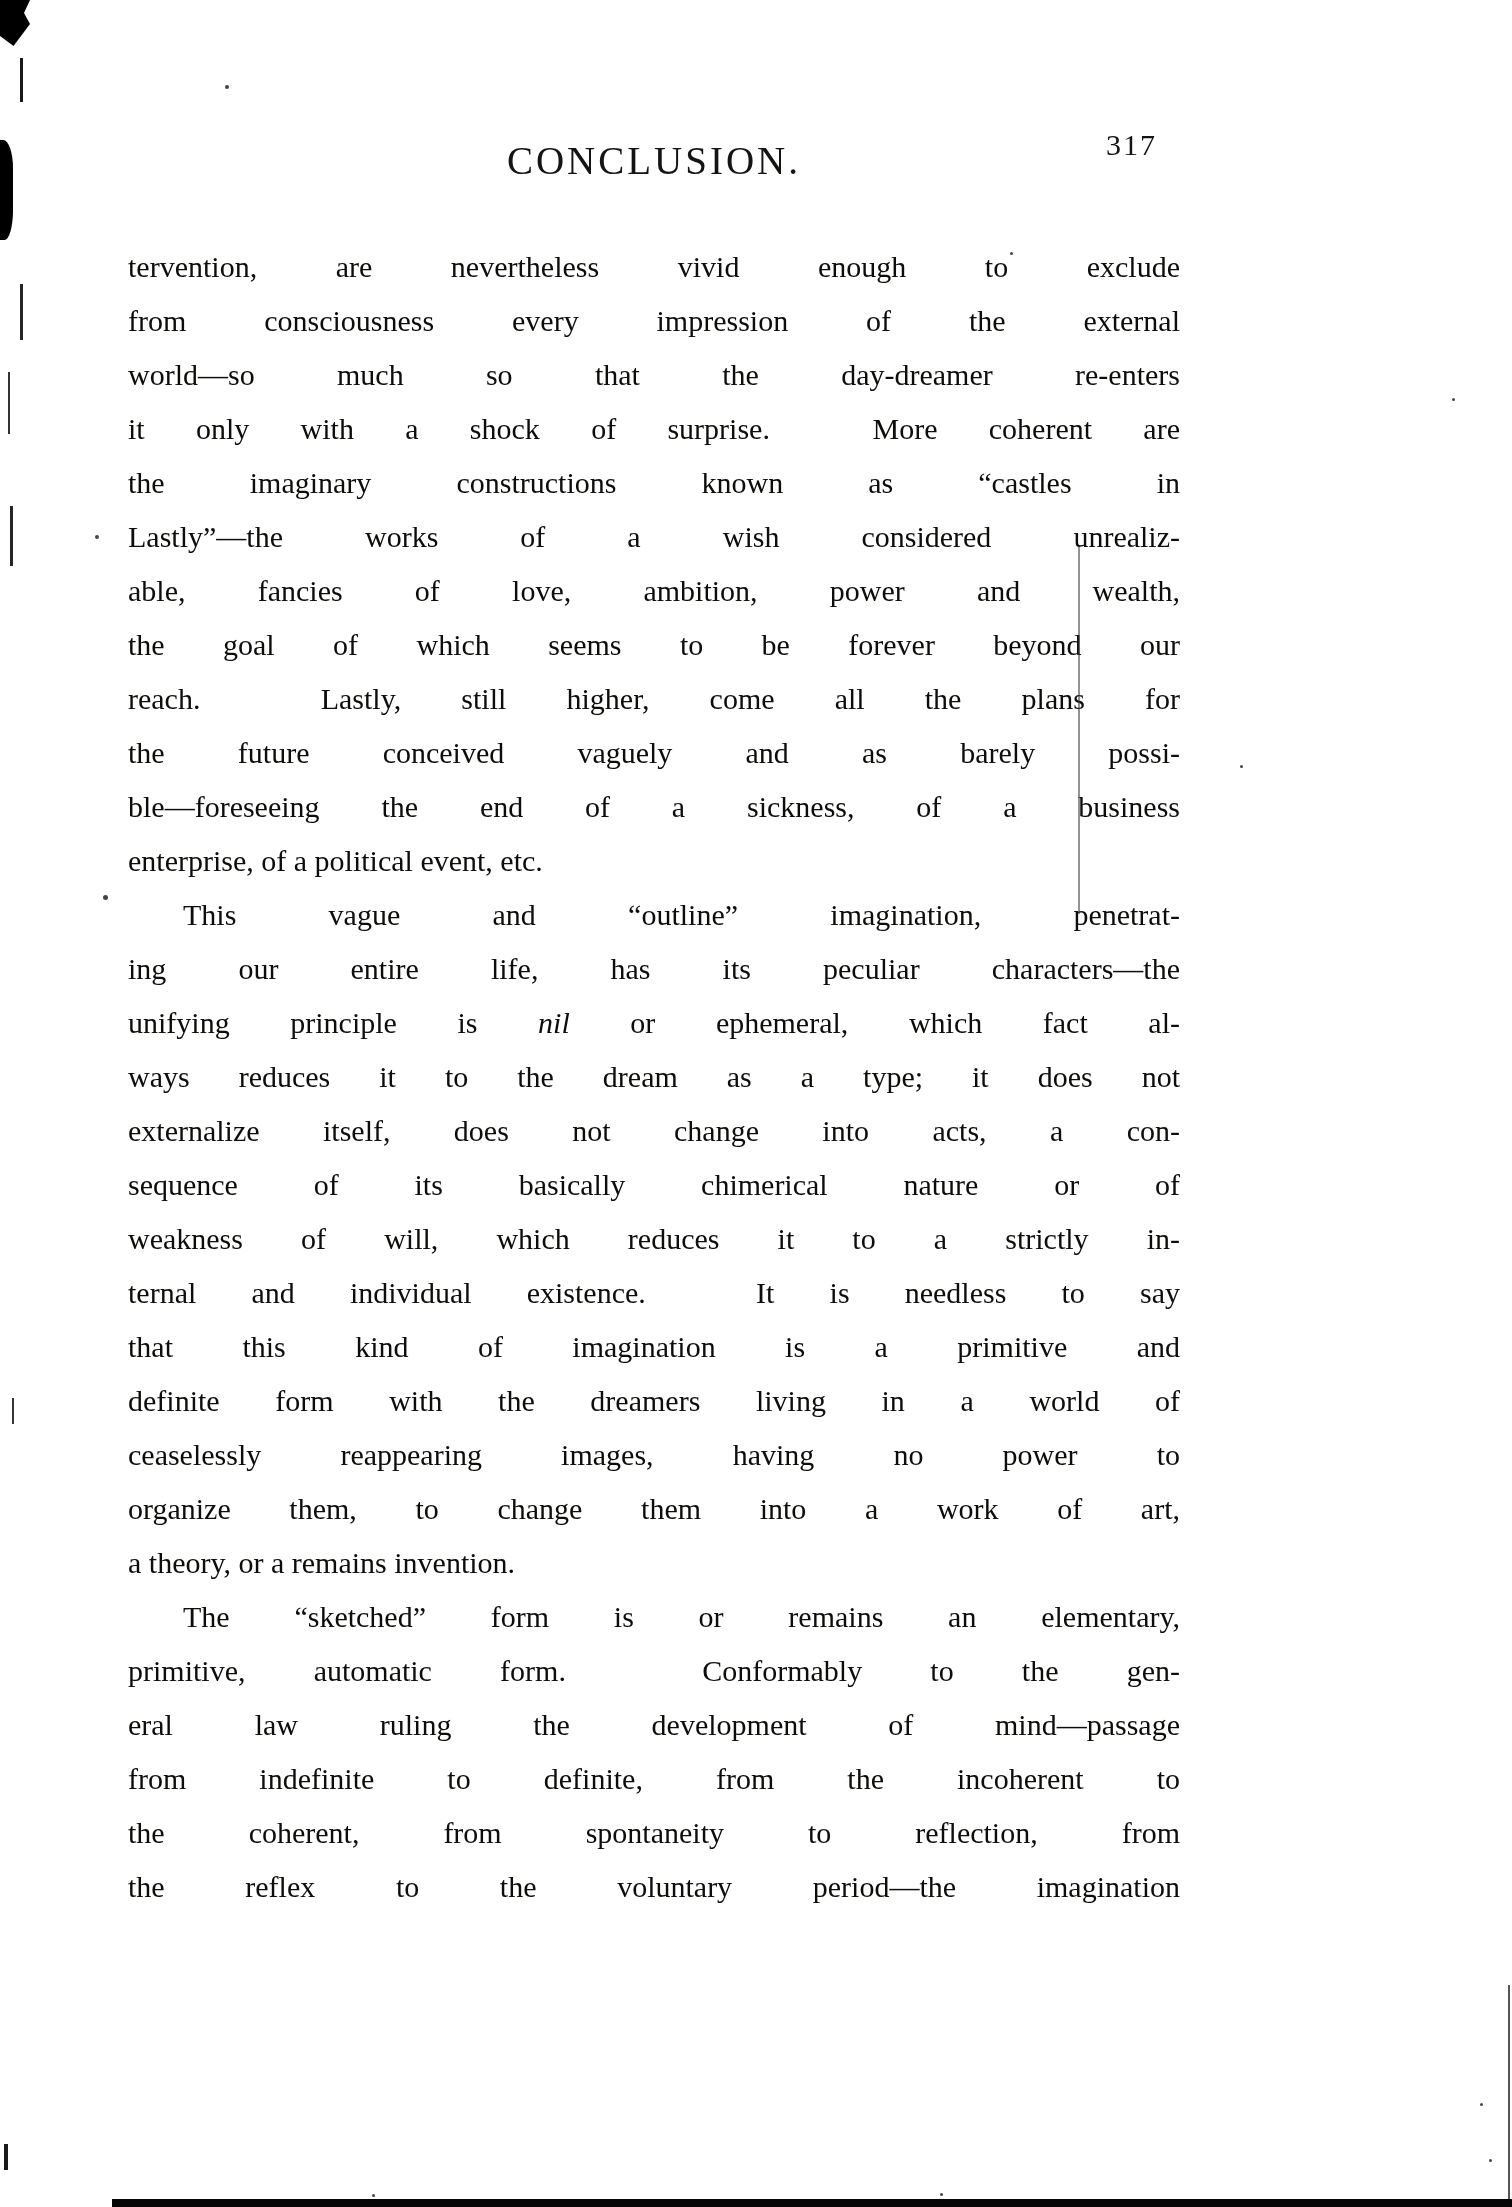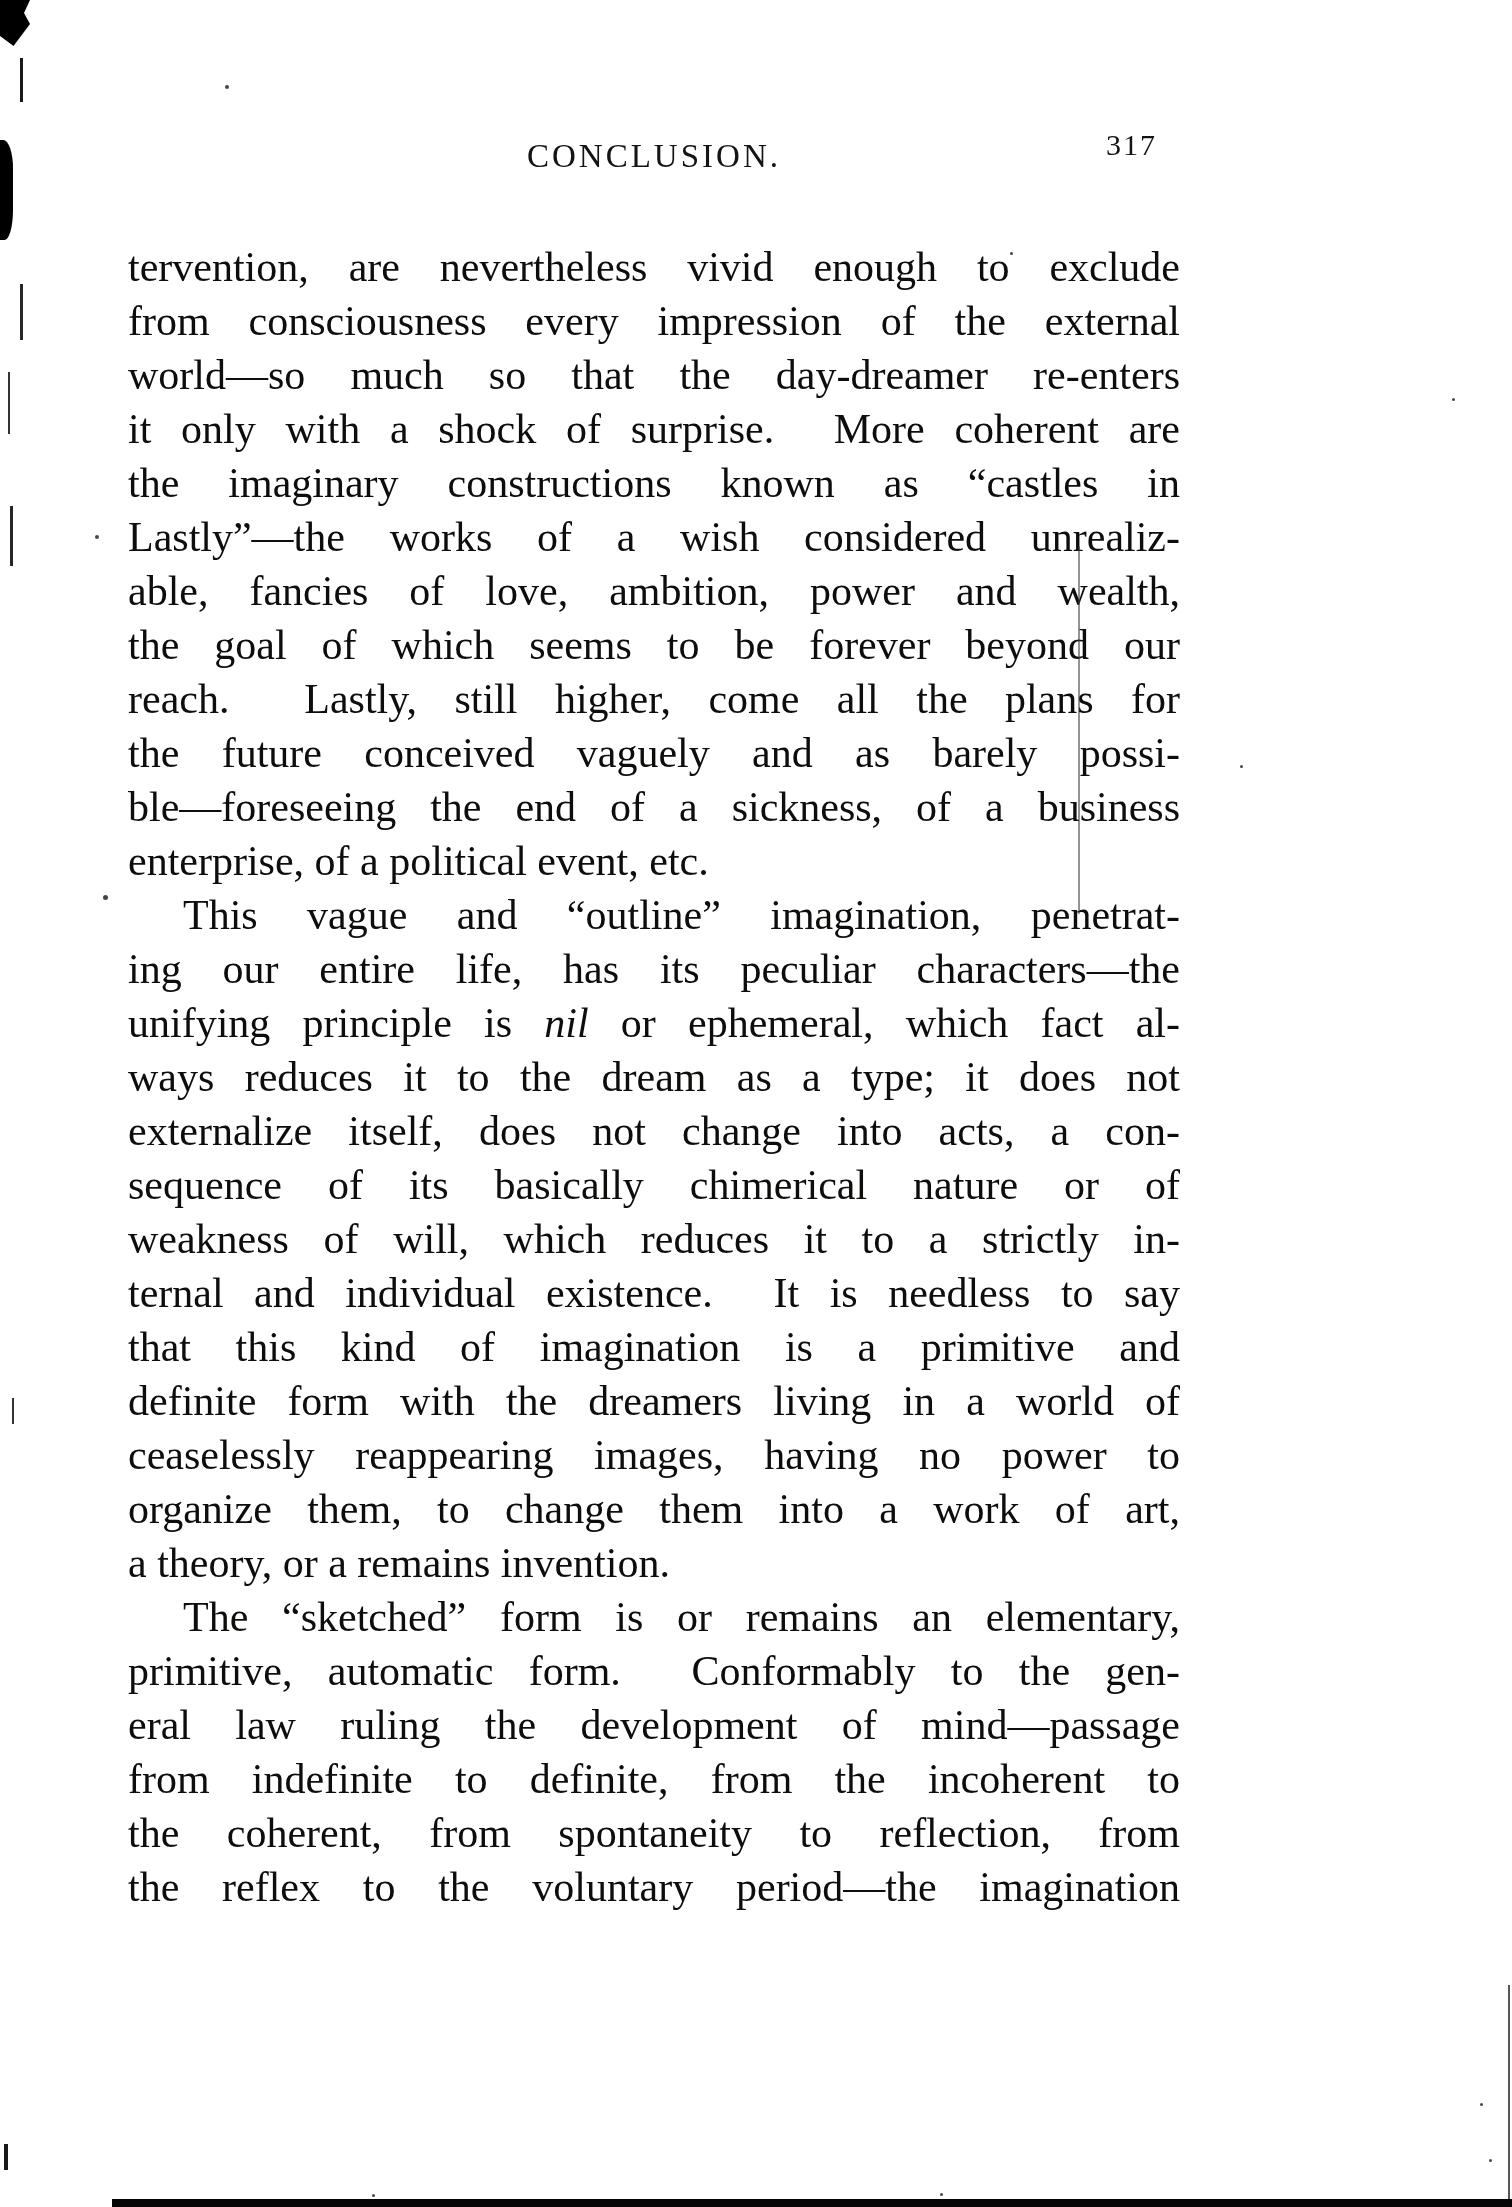--- a/index.html
+++ b/index.html
@@ -9,34 +9,34 @@
     margin:0 auto;
     background:#ffffff;
     overflow:hidden;
     font-family:"Liberation Serif", serif;
     color:#0d0d0b;
   }
   
   .running-head {
     position:absolute; left:128px; top:138px; width:1052px;
     text-align:center;
-    font-size:33px; letter-spacing:3px;
+    font-size:39px; letter-spacing:3px;
     color:#141412;
   }
   .page-number {
     position:absolute; left:1106px; top:128px;
     font-size:30px; letter-spacing:2px;
     color:#141412;
   }
   
   .body-text {
     position:absolute; left:128px; top:240px; width:1052px;
   }
   .line {
-    font-size:42px; line-height:54px; height:54px;
+    font-size:30px; line-height:54px; height:54px;
     text-align:justify;
     text-align-last:justify;
     -moz-text-align-last:justify;
     white-space:normal;
   }
   .line.end {
     text-align-last:left;
     -moz-text-align-last:left;
   }
   .line.indent { padding-left:55px; }

